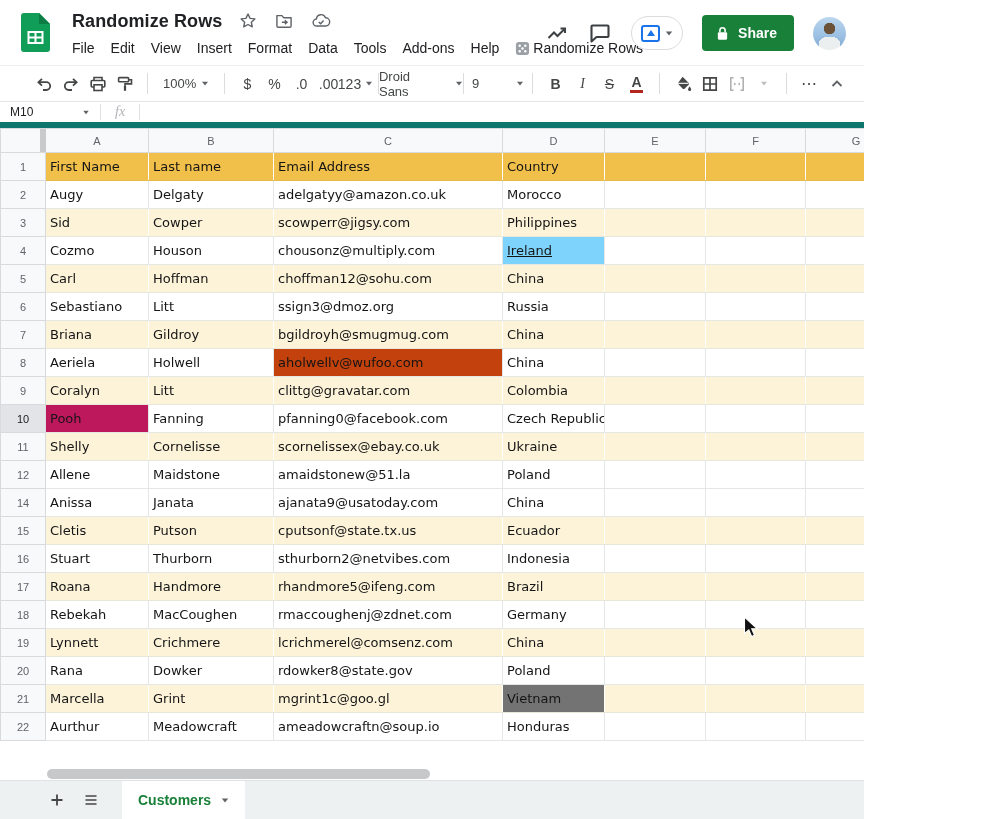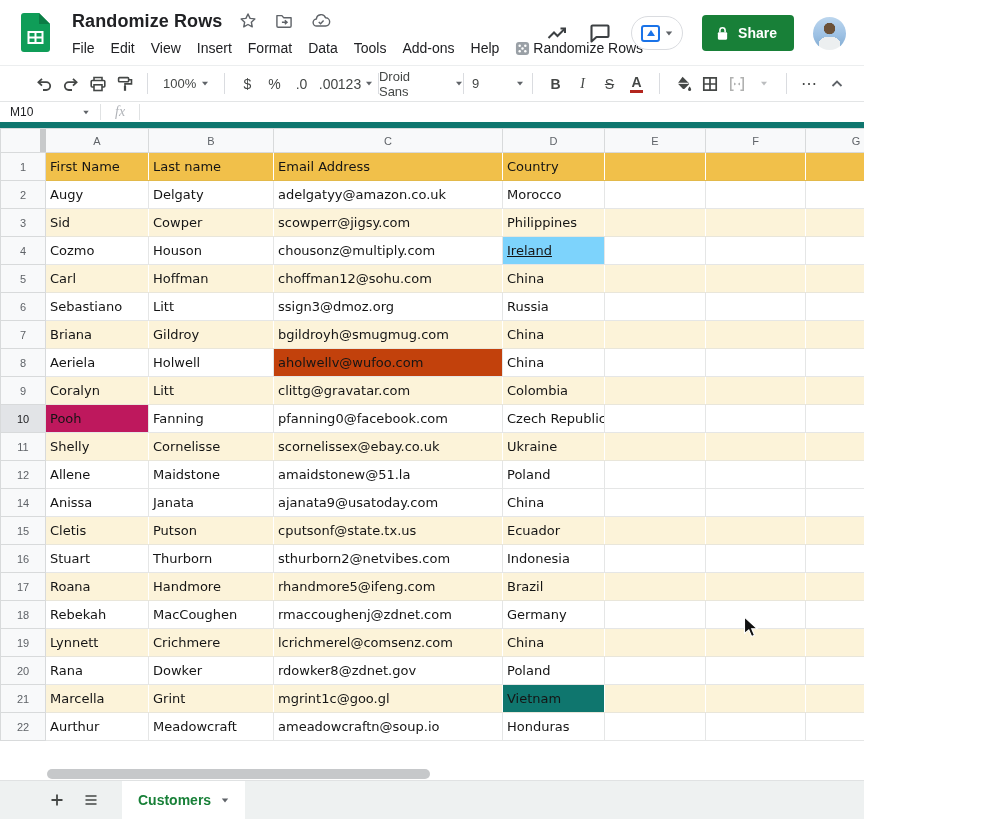--- a/index.html
+++ b/index.html
@@ -510,33 +510,33 @@
             <td class="data" style="background: rgb(252, 243, 217);">China</td>
             <td class="data" style="background: rgb(252, 243, 217);"></td>
             <td class="data" style="background: rgb(252, 243, 217);"></td>
             <td class="data" style="background: rgb(252, 243, 217);"></td>
             <td class="data" style="background: rgb(252, 243, 217);"></td>
           </tr>
           <tr class="band-white">
             <td class="rowhead">20</td>
             <td class="data" style="background: rgb(255, 255, 255);">Rana</td>
             <td class="data" style="background: rgb(255, 255, 255);">Dowker</td>
-            <td class="data" style="background: rgb(255, 255, 255);">rdowker8@zdnet.gov</td>
+            <td class="data" style="background: rgb(255, 255, 255);">rdowker8@state.gov</td>
             <td class="data" style="background: rgb(255, 255, 255);">Poland</td>
             <td class="data" style="background: rgb(255, 255, 255);"></td>
             <td class="data" style="background: rgb(255, 255, 255);"></td>
             <td class="data" style="background: rgb(255, 255, 255);"></td>
             <td class="data" style="background: rgb(255, 255, 255);"></td>
           </tr>
           <tr class="band-cream">
             <td class="rowhead">21</td>
             <td class="data" style="background: rgb(252, 243, 217);">Marcella</td>
             <td class="data" style="background: rgb(252, 243, 217);">Grint</td>
             <td class="data" style="background: rgb(252, 243, 217);">mgrint1c@goo.gl</td>
-            <td class="data" style="background: #0f766e;">Vietnam</td>
+            <td class="data" style="background: #737373;">Vietnam</td>
             <td class="data" style="background: rgb(252, 243, 217);"></td>
             <td class="data" style="background: rgb(252, 243, 217);"></td>
             <td class="data" style="background: rgb(252, 243, 217);"></td>
             <td class="data" style="background: rgb(252, 243, 217);"></td>
           </tr>
           <tr class="band-white">
             <td class="rowhead">22</td>
             <td class="data" style="background: rgb(255, 255, 255);">Aurthur</td>
             <td class="data" style="background: rgb(255, 255, 255);">Meadowcraft</td>
             <td class="data" style="background: rgb(255, 255, 255);">ameadowcraftn@soup.io</td>

